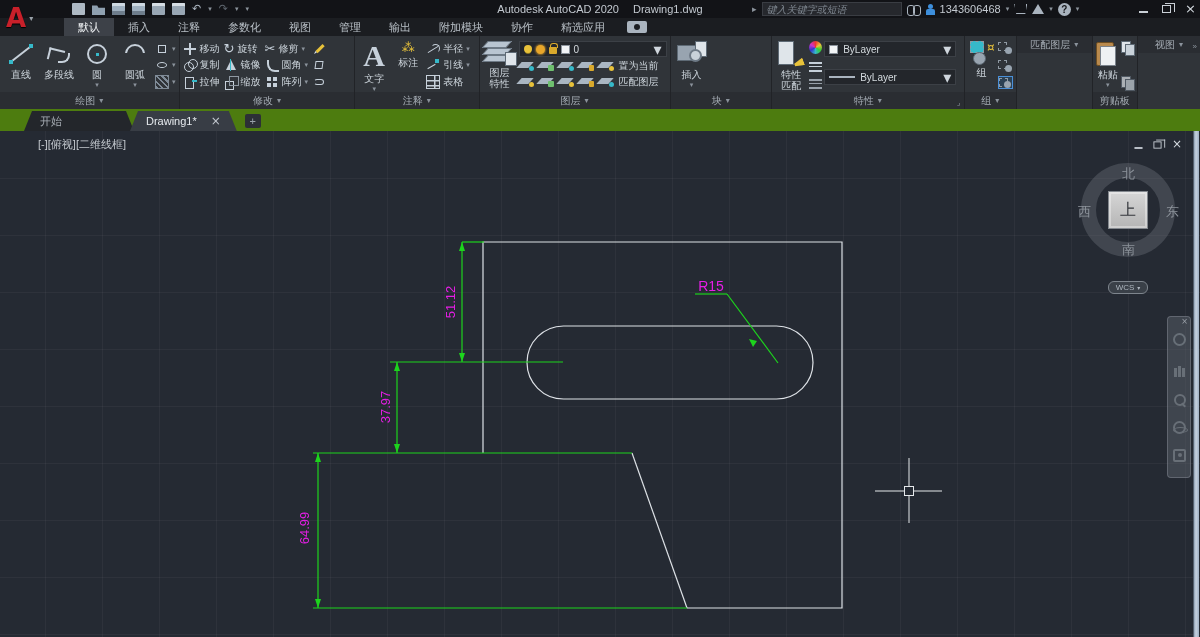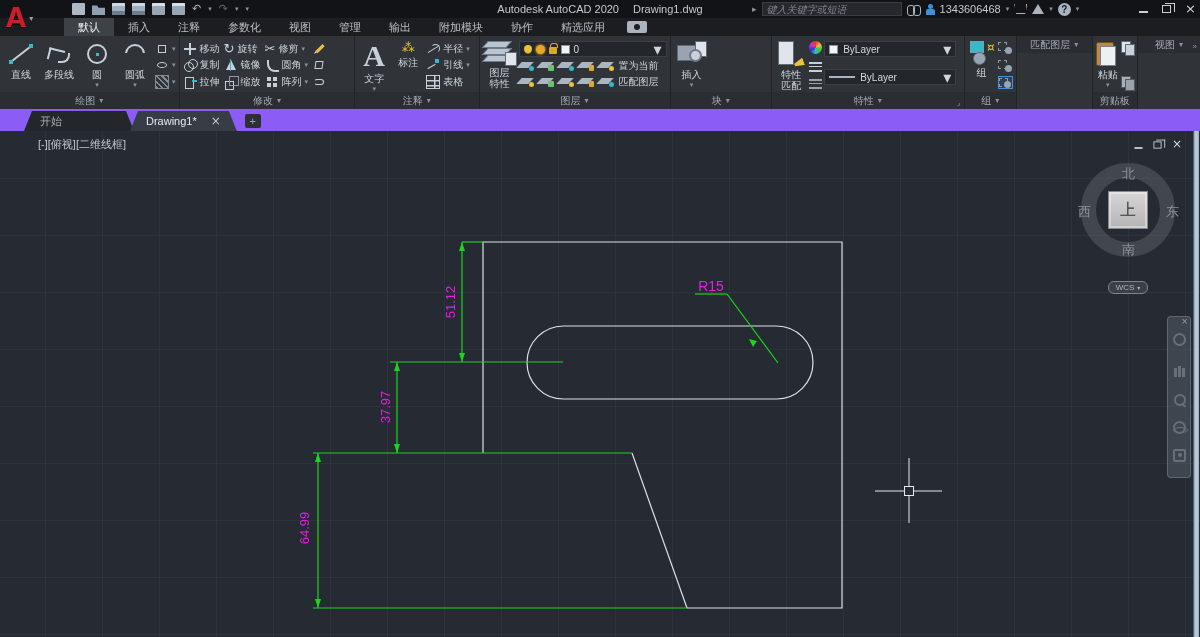--- a/index.html
+++ b/index.html
@@ -161,21 +161,21 @@
   .ic-paste::before { content:""; position:absolute; left:0; top:1px; width:16px; height:22px; background:#b98a4e; border:1px solid #6e4e22; border-radius:2px; }
   .ic-paste::after { content:""; position:absolute; left:4px; top:5px; width:14px; height:18px; background:#eef1f3; border:1px solid #7a828b; }
   .ic-docs { width:14px; height:13px; position:relative; }
   .ic-docs::before { content:""; position:absolute; left:0; top:0; width:8px; height:10px; background:#dfe5ea; border:1px solid #5e6a75; }
   .ic-docs::after { content:""; position:absolute; left:4px; top:3px; width:8px; height:10px; background:#c9d2da; border:1px solid #5e6a75; }
   .ic-base { width:30px; height:24px; position:relative; }
   .ic-base::before { content:""; position:absolute; left:2px; top:2px; width:12px; height:9px; background:#aab4bf; }
   .ic-base::after { content:""; position:absolute; left:2px; top:11px; width:22px; height:9px; background:#8f99a3; }
 
   
-  #filetabs { position:absolute; left:0; top:109px; width:1200px; height:22px; background:#8b5cf6; display:flex; align-items:flex-end; }
+  #filetabs { position:absolute; left:0; top:109px; width:1200px; height:22px; background:#4d7c0f; display:flex; align-items:flex-end; }
   .ftab { height:20px; padding:0 16px; font-size:11px; line-height:20px; color:#a7adb4; background:#23262b; clip-path:polygon(8px 0,calc(100% - 8px) 0,100% 100%,0 100%); margin-right:-4px; }
   .ftab.start { margin-left:24px; width:110px; }
   .ftab.active { background:#383d45; color:#e6eaee; display:flex; align-items:center; gap:14px; }
   .ftab.active .x { color:#c3c9d0; font-size:12px; font-family:"DejaVu Sans",sans-serif; }
   #ftplus { width:16px; height:14px; margin:0 0 3px 12px; background:#2c3036; border-radius:2px; color:#9aa2aa; font-size:11px; line-height:14px; text-align:center; }
 
   
   #canvas { position:absolute; left:0; top:131px; width:1200px; height:506px; background:#252a33;
     background-image:linear-gradient(rgba(255,255,255,0.04) 1px,transparent 1px),linear-gradient(90deg,rgba(255,255,255,0.04) 1px,transparent 1px);
     background-size:57px 57px; background-position:-12px -10px; }

